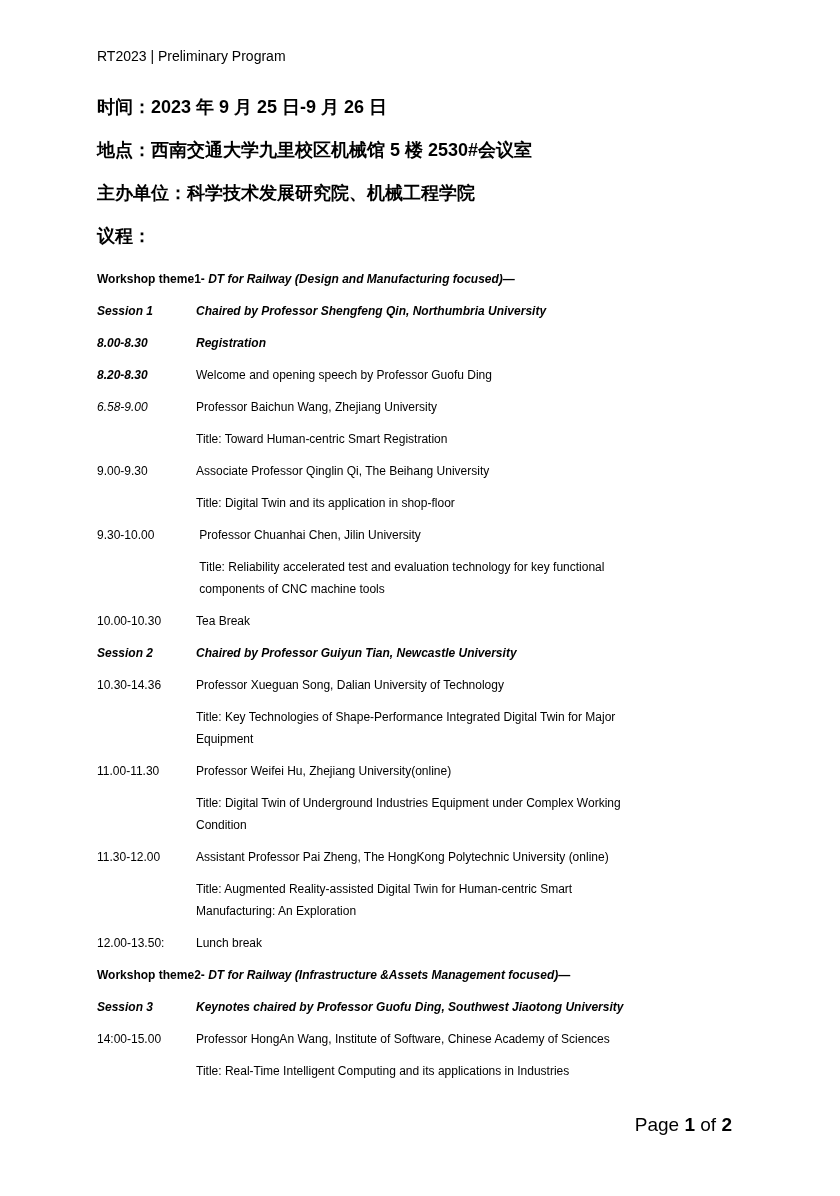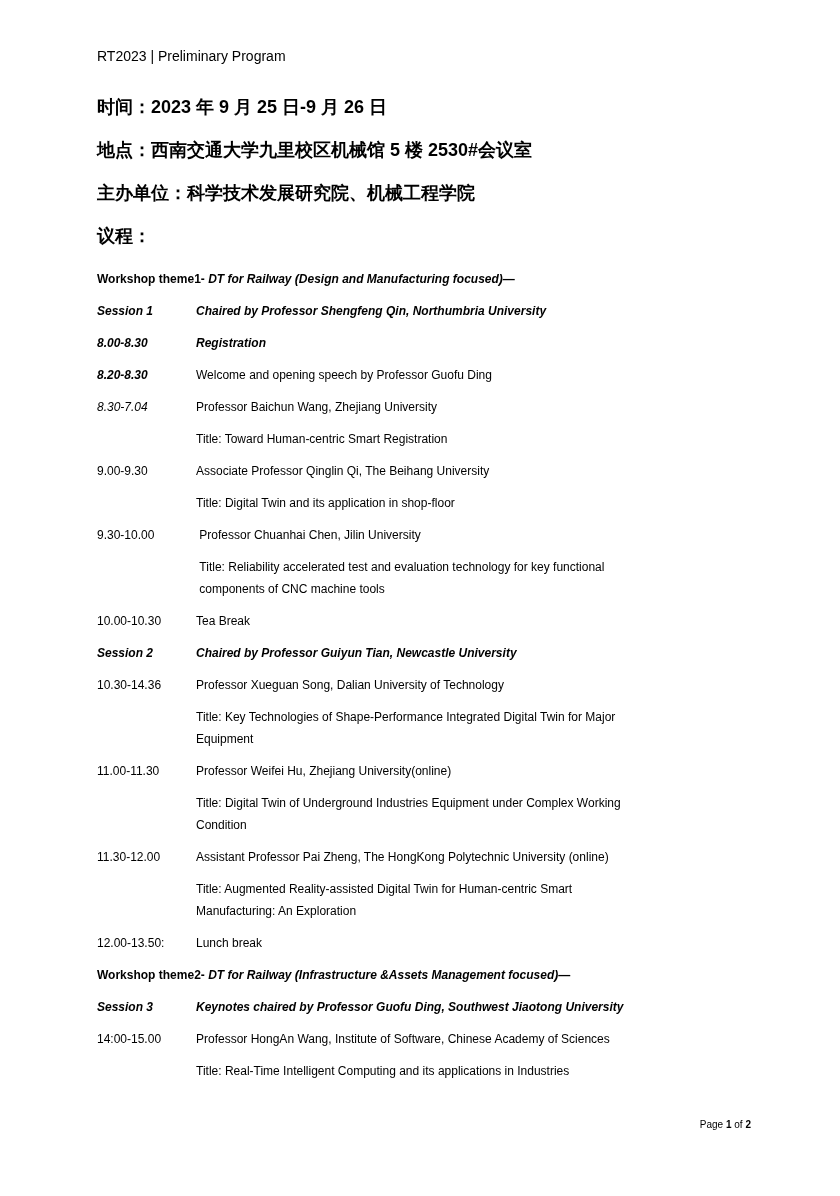--- a/index.html
+++ b/index.html
@@ -63,23 +63,23 @@
   }
   .bold-italic {
     font-weight: bold;
     font-style: italic;
   }
   .italic {
     font-style: italic;
   }
   .page-footer {
     position: absolute;
-    right: 89px;
+    right: 108px;
     bottom: 62px;
-    font-size: 10px;
+    font-size: 19px;
     line-height: 18px;
   }
   .page-footer .b {
     font-weight: bold;
   }
 </style>
 </head>
 <body>
 
 <div class="page">
@@ -101,21 +101,21 @@
       </div>
       <div class="prow">
         <div class="time bold-italic">8.00-8.30</div>
         <div class="content bold-italic">Registration</div>
       </div>
       <div class="prow">
         <div class="time bold-italic">8.20-8.30</div>
         <div class="content">Welcome and opening speech by Professor Guofu Ding</div>
       </div>
       <div class="prow">
-        <div class="time italic">8.30-7.04</div>
+        <div class="time italic">6.58-9.00</div>
         <div class="content">Professor Baichun Wang, Zhejiang University</div>
       </div>
       <div class="prow">
         <div class="time"></div>
         <div class="content">Title: Toward Human-centric Smart Registration</div>
       </div>
       <div class="prow">
         <div class="time">9.00-9.30</div>
         <div class="content">Associate Professor Qinglin Qi, The Beihang University</div>
       </div>

